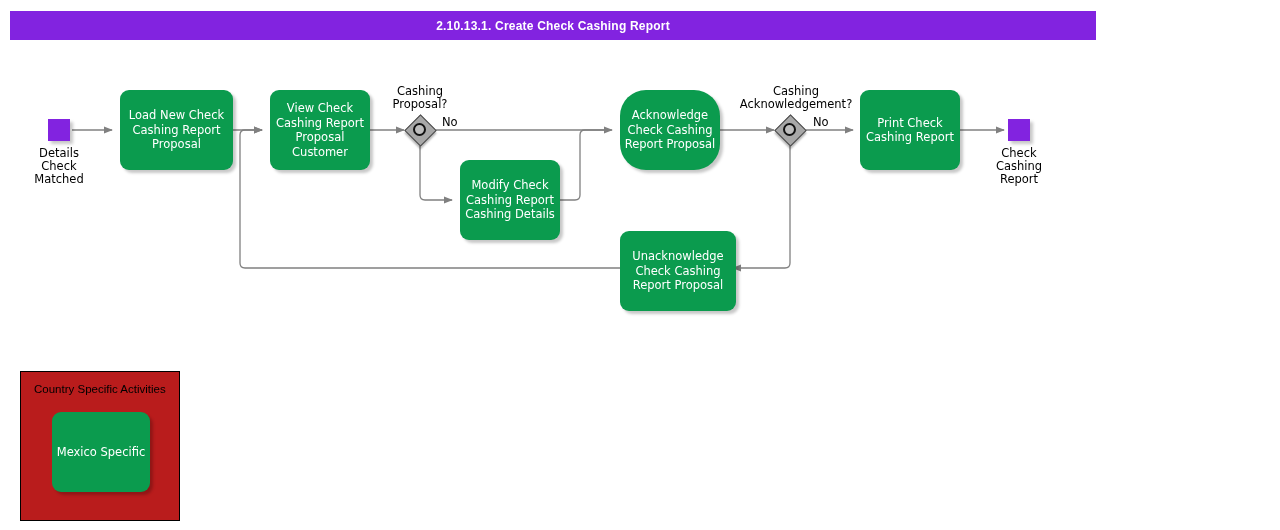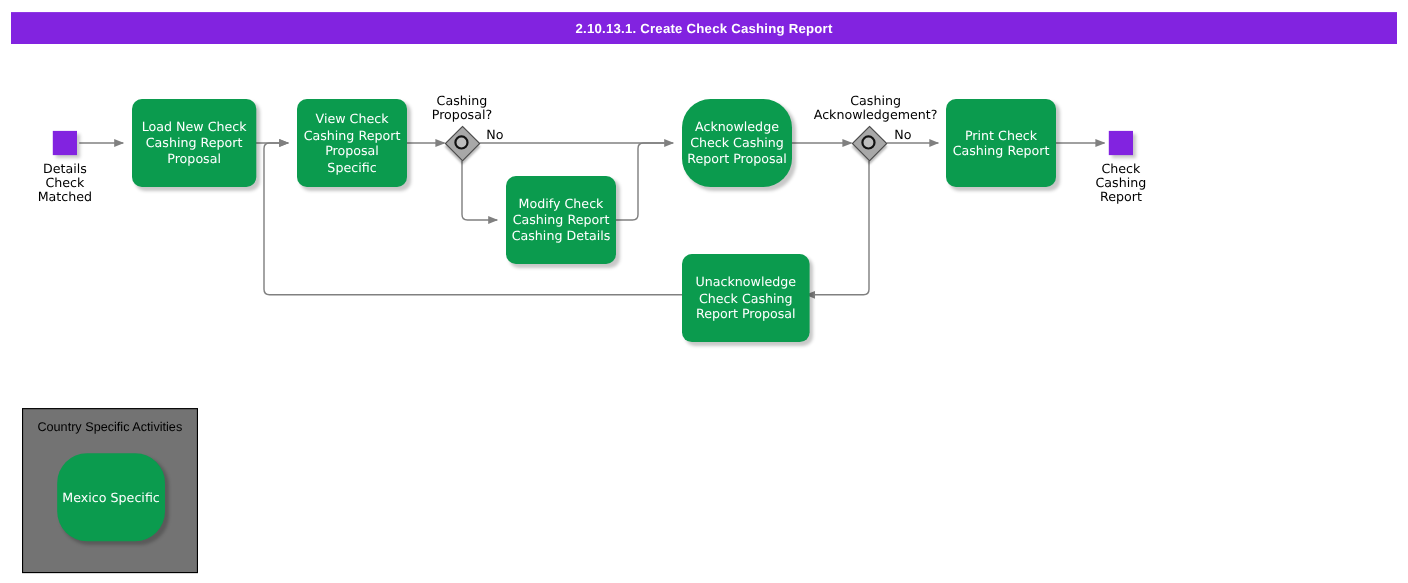--- a/index.html
+++ b/index.html
@@ -14,21 +14,21 @@
     background: #ffffff;
     font-family: "DejaVu Sans", sans-serif;
     overflow: hidden;
   }
 
   
   .title-bar {
     position: absolute;
     left: 10px;
     top: 11px;
-    width: 1260px;
+    width: 1086px;
     height: 29px;
     background: #8223e0;
     color: #ffffff;
     font-size: 12px;
     font-weight: bold;
     display: flex;
     align-items: center;
     justify-content: center;
     letter-spacing: 0.2px;
     font-family: "Liberation Sans", sans-serif;
@@ -126,38 +126,37 @@
   }
 
   
   .legend {
     position: absolute;
     left: 20px;
     top: 371px;
     width: 160px;
     height: 150px;
     border: 1.5px solid #000000;
-    background: #737373;
+    background: #b91c1c;
     box-sizing: border-box;
   }
   .legend-title {
     position: absolute;
     left: 13px;
     top: 11px;
     font-size: 11.5px;
     color: #000000;
     font-family: "Liberation Sans", sans-serif;
   }
   .legend-task {
     position: absolute;
     left: 31px;
     top: 40px;
     width: 98px;
     height: 80px;
-    border-radius: 27px;
   }
 </style>
 </head>
 <body>
 
 <div id="canvas">
 
   <div class="title-bar">2.10.13.1. Create Check Cashing Report</div>
 
   <svg id="connectors" viewBox="0 0 1280 530">
@@ -199,21 +198,21 @@
 
   <div class="task" style="left:120px; top:90px; width:113px; height:80px;">
     <span>Load New Check
 Cashing Report
 Proposal</span>
   </div>
 
   <div class="task" style="left:270px; top:90px; width:100px; height:80px;">
     <span>View Check
 Cashing Report
-Proposal Specific</span>
+Proposal Customer</span>
   </div>
 
   <div class="task" style="left:460px; top:160px; width:100px; height:80px;">
     <span>Modify Check
 Cashing Report
 Cashing Details</span>
   </div>
 
   <div class="task" style="left:620px; top:90px; width:100px; height:80px;border-radius:26px;">
     <span>Acknowledge

